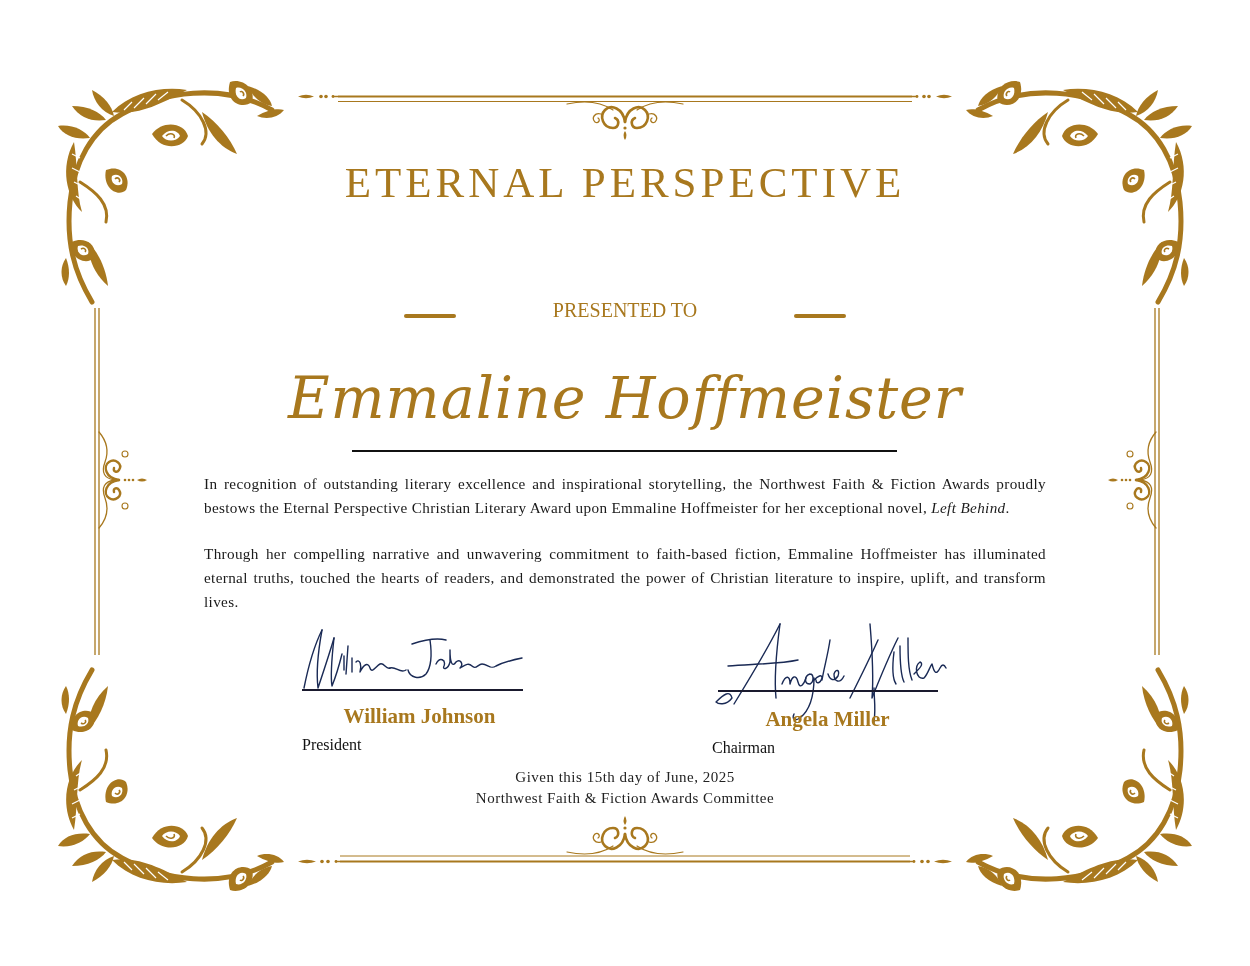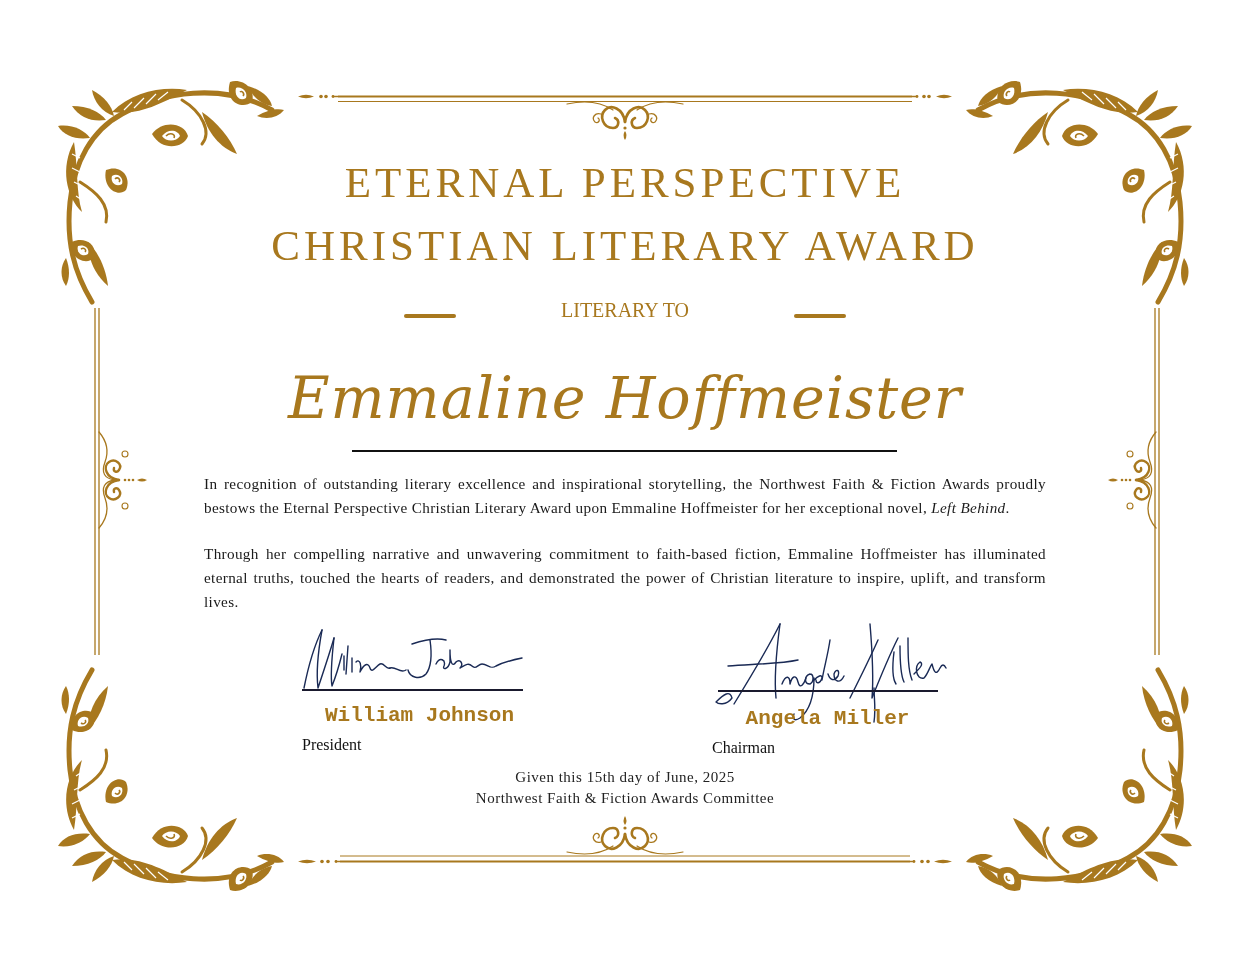--- a/index.html
+++ b/index.html
@@ -16,21 +16,21 @@
                font-family: "DejaVu Serif", serif; font-style: italic; font-size: 57px; line-height: 80px;
                letter-spacing: 1px; }
   .name-line { position: absolute; left: 352px; top: 450px; width: 545px; height: 2px; background: #111; }
 
   .body-text { position: absolute; left: 204px; width: 842px; color: #1a1a1a;
                font-family: "Liberation Serif", serif; font-size: 15.2px; line-height: 24px;
                text-align: justify; letter-spacing: 0.35px; }
   .body-text em { font-style: italic; }
 
   .sig-line { position: absolute; height: 1.5px; background: #1a1a2e; }
-  .signer-name { position: absolute; color: #a8781e; font-family: Liberation Mono, monospace; font-weight: bold;
+  .signer-name { position: absolute; color: #a8781e; font-family: Liberation Serif, serif; font-weight: bold;
                  font-size: 21px; line-height: 26px; text-align: center; }
   .signer-role { position: absolute; color: #111; font-family: "Liberation Serif", serif; font-size: 16px;
                  line-height: 20px; }
   .footer { position: absolute; left: 0; width: 1250px; text-align: center; color: #222;
             font-family: "Liberation Serif", serif; font-size: 15px; line-height: 21px; letter-spacing: 0.5px; }
   svg { position: absolute; overflow: visible; }
 </style>
 </head>
 <body>
 
@@ -198,24 +198,23 @@
     <use href="#corner" transform="translate(240,0) scale(-1,1)"></use>
   </svg>
   <svg width="240" height="240" style="left:52px;top:660px">
     <use href="#corner" transform="translate(0,240) scale(1,-1)"></use>
   </svg>
   <svg width="240" height="240" style="left:958px;top:660px">
     <use href="#corner" transform="translate(240,240) scale(-1,-1)"></use>
   </svg>
 
   <div class="title" style="top:158px">ETERNAL PERSPECTIVE</div>
-  <div class="title" style="top:221px">CHRISTIAN LITERARY AWARD</div>
 
   <div class="dash" style="left:404px"></div>
-  <div class="presented">LITERARY TO</div>
+  <div class="presented">PRESENTED TO</div>
   <div class="dash" style="left:794px"></div>
 
   <div class="recipient">Emmaline Hoffmeister</div>
   <div class="name-line"></div>
 
   <div class="body-text" style="top:542px">Through her compelling narrative and unwavering commitment to faith-based fiction, Emmaline Hoffmeister has illuminated eternal truths, touched the hearts of readers, and demonstrated the power of Christian literature to inspire, uplift, and transform lives.</div>
   <div class="body-text" style="top:472px"><span>In recognition of outstanding literary excellence and inspirational storytelling, the Northwest Faith &amp; Fiction Awards proudly bestows the Eternal Perspective Christian Literary Award upon Emmaline Hoffmeister for her exceptional novel, </span><em>Left Behind</em><span>.</span></div>
 
   <svg width="230" height="70" style="left:300px;top:622px">
     <g fill="none" stroke="#1a2a55" stroke-width="1.4" stroke-linecap="round" stroke-linejoin="round">

